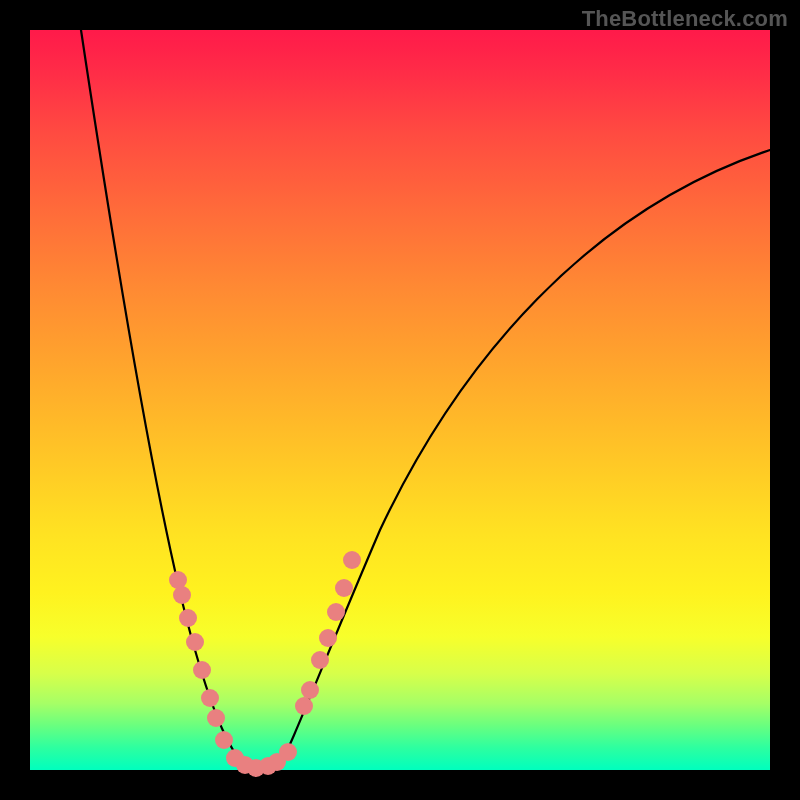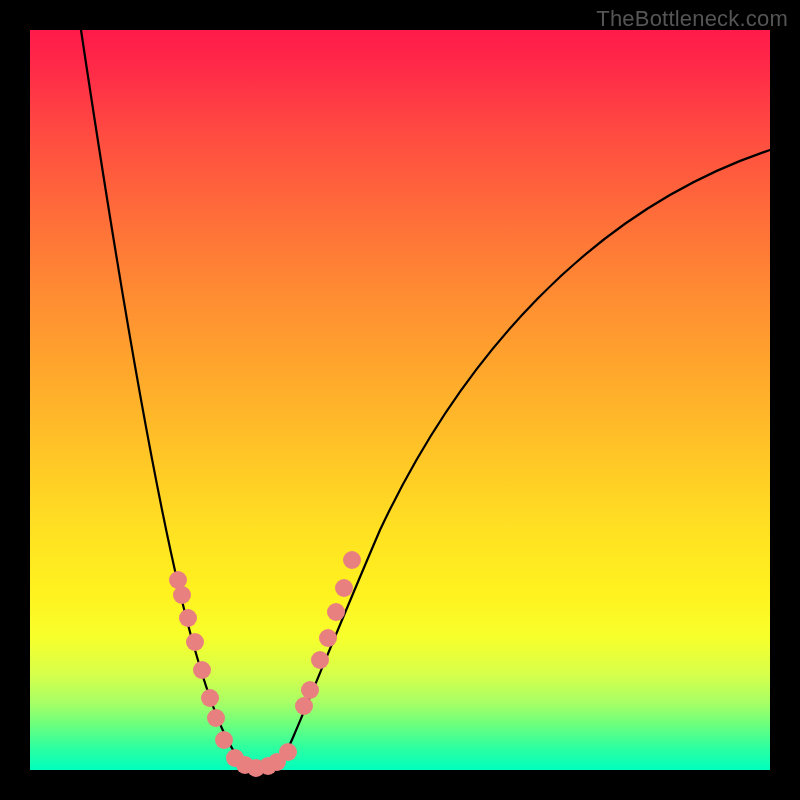--- a/index.html
+++ b/index.html
@@ -34,21 +34,21 @@
       #2dffa0 97%,
       #00ffbe 100%
     );
   }
   .watermark {
     position: absolute;
     top: 6px;
     right: 12px;
     color: #555;
     font-size: 22px;
-    font-weight: 400;
+    font-weight: 700;
     letter-spacing: 0.2px;
     user-select: none;
   }
   svg.curve {
     position: absolute;
     left: 0;
     top: 0;
     width: 740px;
     height: 740px;
     overflow: visible;

